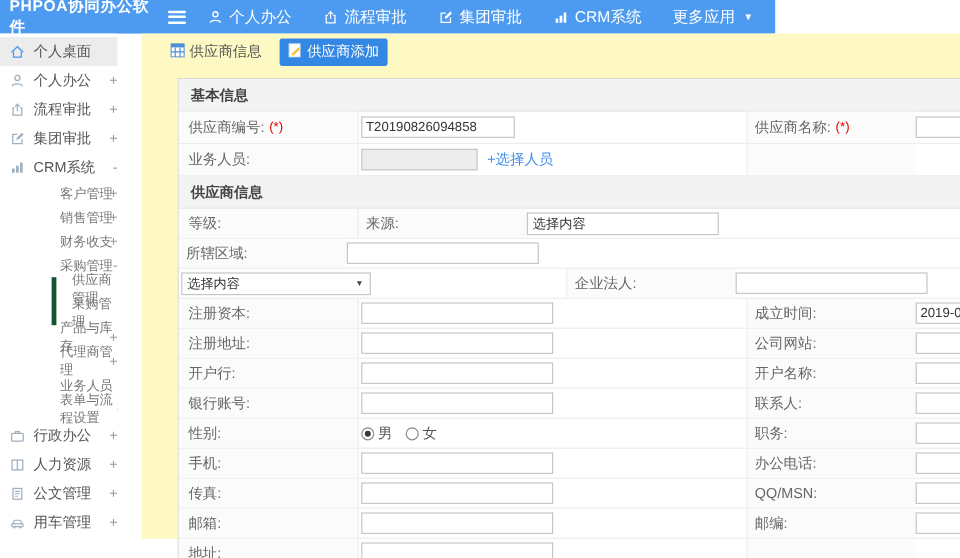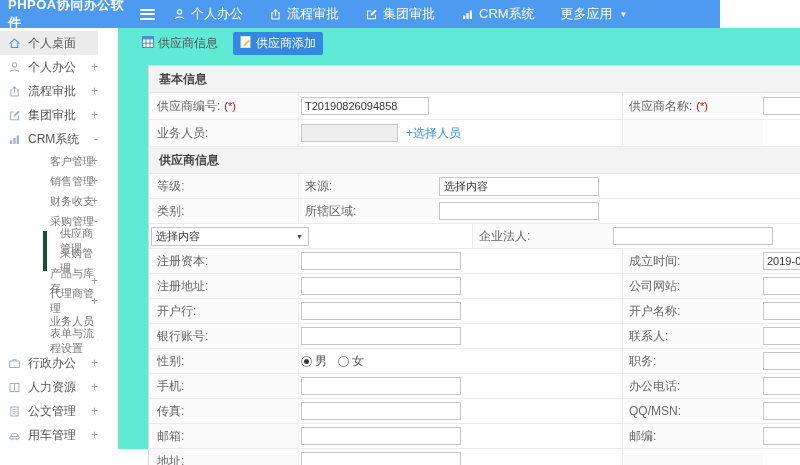--- a/index.html
+++ b/index.html
@@ -1,20 +1,20 @@
 <!DOCTYPE html>
 <html><head>
 <meta charset="utf-8">
 <style>
   * { box-sizing: border-box; margin: 0; padding: 0; }
   html,body { width:800px; height:465px; overflow:hidden; }
   body { font-family:"Liberation Sans","DejaVu Sans",sans-serif; font-size:12px; background:#fff; position:relative; }
 
   
-  .topbar { position:absolute; top:0; left:0; width:720px; height:28px; background:#4d9bf1; display:flex; align-items:center; color:#fff; }
+  .topbar { position:absolute; top:0; left:0; width:646px; height:28px; background:#4d9bf1; display:flex; align-items:center; color:#fff; }
   .logo { font-size:13px; font-weight:bold; padding-left:8px; width:130px; letter-spacing:0.5px; }
   .hamburger { width:15px; display:flex; flex-direction:column; gap:2.5px; margin:0 18px 0 10px; cursor:pointer; }
   .hamburger i { display:block; height:2px; background:#fff; border-radius:1px; }
   .topnav { display:flex; align-items:center; gap:26px; font-size:13px; }
   .topnav .tn { display:flex; align-items:center; gap:5px; cursor:pointer; }
   .topnav svg { display:block; }
   .caret { font-size:8px; margin-left:2px; }
 
   
   .sidebar { position:absolute; top:28px; left:0; width:98px; bottom:12px; background:#fff; padding-top:3px; overflow:hidden; }
@@ -22,21 +22,21 @@
   .si.l1 { height:24px; padding-left:8px; width:104px; font-size:12px; }
   .si.l1 .ic { width:14px; height:14px; margin-right:6px; display:flex; align-items:center; }
   .si.l1.active { background:#ececec; }
   .si.l2 { height:20px; padding-left:50px; width:104px; font-size:11px; color:#777; }
   .l3wrap { margin-left:43px; border-left:4px solid #14532d; }
   .si.l3 { height:20px; padding-left:13px; font-size:11px; color:#777; }
   .mk { position:absolute; right:6px; color:#999; font-size:12px; }
   .mk.inline { position:static; margin-left:1px; }
 
   
-  .content { position:absolute; top:28px; left:118px; width:682px; bottom:16px; background:#5eead4; }
+  .content { position:absolute; top:28px; left:118px; width:682px; bottom:16px; background:#fef9c3; }
   .tabbar { height:30px; display:flex; align-items:center; padding-left:17px; gap:8px; }
   .tab { display:flex; align-items:center; gap:4px; font-size:12px; color:#555; cursor:pointer; padding:3px 7px; }
   .tab.active { background:#3488e3; color:#fff; border-radius:2px; }
 
   .panel { position:absolute; left:30px; top:37px; width:934px; background:#fff; border:1px solid #d9d9d9; }
   .sec { height:27px; background:#f3f3f3; display:flex; align-items:center; padding-left:10px; font-weight:bold; color:#444; border-bottom:1px solid #e6e6e6; }
   .frow { display:flex; border-bottom:1px solid #ececec; height:25px; }
   .frow.tall { height:27px; }
   .cell { display:flex; align-items:center; }
   .c1 { width:150px; background:#fbfbfb; border-right:1px solid #ececec; padding-left:8px; }
@@ -323,23 +323,20 @@
           <span class="lbl">来源:</span>
         </div>
       <div class="cell c4">
         <div class="sel w160">
             <span>选择内容</span>
           </div>
       </div>
     </div>
 
     <div class="frow">
-      <div class="cell c1">
-          <span class="lbl">类别:</span>
-        </div>
       <div class="cell c3">
           <span class="lbl">所辖区域:</span>
         </div>
       <div class="cell c4">
           <input class="txt" value="" style="">
         </div>
     </div>
 
     <div class="frow">
       <div class="cell c2">

